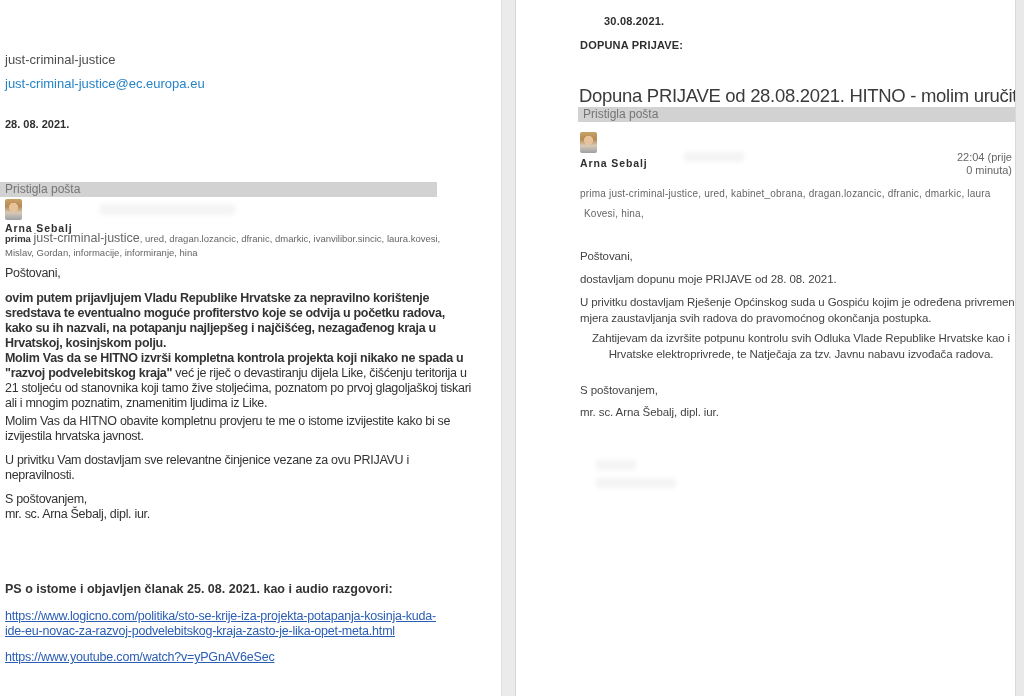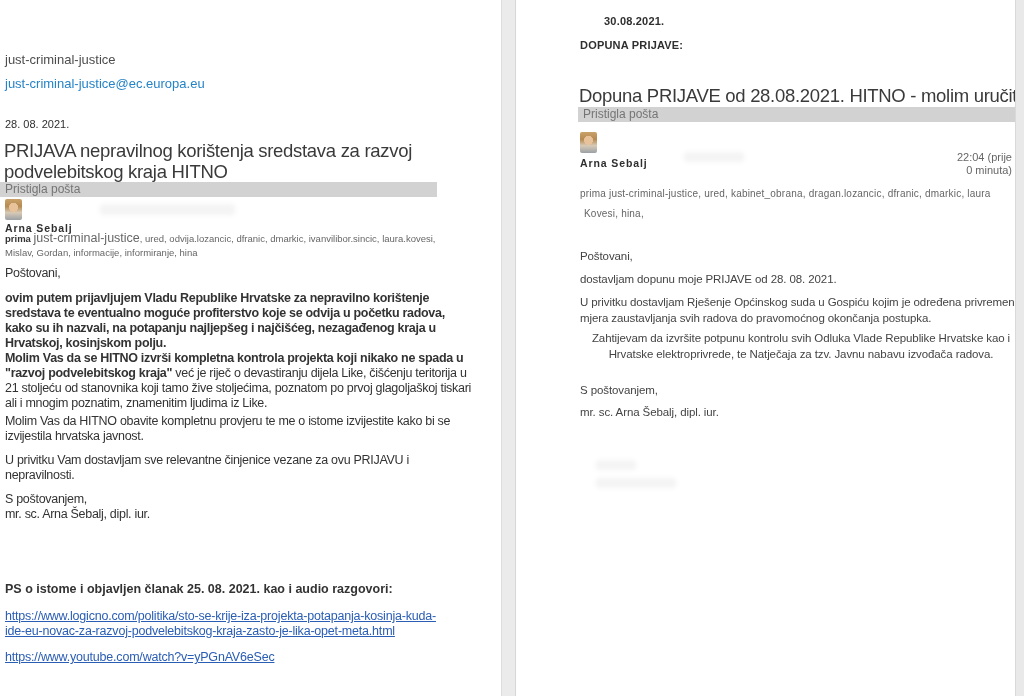--- a/index.html
+++ b/index.html
@@ -16,21 +16,21 @@
   .avatar{width:17px;height:21px;border-radius:2px;overflow:hidden;
           background:
             radial-gradient(circle at 50% 40%, #e8c29a 0 29%, rgba(0,0,0,0) 30%),
             linear-gradient(180deg,#c9a269 0%,#b68a52 35%,#d8cab6 65%,#9aa0a6 100%);}
   .from-name{font-size:10.5px;font-weight:bold;letter-spacing:0.9px;color:#2f2f2f;}
   .bold{font-weight:bold;}
   .smudge{background:rgba(60,60,60,0.06);filter:blur(2px);border-radius:2px;}
   
   .l-sender{font-size:13px;color:#4d4d4d;}
   .l-email{font-size:13px;color:var(--email_link_blue,#2583c7);text-decoration:none;}
-  .l-date{font-size:11px;font-weight:normal;color:#2f2f2f;}
+  .l-date{font-size:11px;font-weight:bold;color:#2f2f2f;}
   .l-to1{font-size:9.5px;color:#666;white-space:nowrap;}
   .l-to1 .prefix{font-weight:bold;color:#333;font-size:9.5px;}
   .l-to1 .primary{font-size:12.5px;color:#666;}
   .l-to2{font-size:9.5px;color:#666;}
   .l-body{font-size:12.5px;line-height:15px;letter-spacing:-0.3px;color:#333;width:470px;}
   .l-link{font-size:12.5px;line-height:15px;letter-spacing:-0.2px;
           color:var(--link_blue,#2a5db4);text-decoration:underline;display:block;width:448px;
           word-break:break-word;}
   
   .r-head{font-size:11px;font-weight:bold;color:#2f2f2f;letter-spacing:0.2px;}
@@ -43,34 +43,33 @@
 <body>
 
 <div class="page">
 
   <div class="abs" style="left:0;top:0;width:501px;height:564px;">
 
     <div class="abs l-sender" style="left:5px;top:52px;">just-criminal-justice</div>
     <a class="abs l-email" href="#" style="left:5px;top:76px;">just-criminal-justice@ec.europa.eu</a>
     <div class="abs l-date" style="left:5px;top:118px;">28. 08. 2021.</div>
 
-    <div class="abs subject" style="left:4px;top:140px;width:428px;">PRIJAVA nepravilnog korištenja sredstava za razvoj podvelebitskog kraja HITNO</div>
 
     <div class="abs folder-bar" style="left:0;top:182px;width:437px;">
       <span>Pristigla pošta</span>
     </div>
 
     <div class="abs avatar" style="left:5px;top:199px;"></div>
     <div class="abs smudge" style="left:100px;top:204px;width:135px;height:11px;"></div>
 
     <div class="abs from-name" style="left:5px;top:222px;">Arna Sebalj</div>
 
     <div class="abs l-to1" style="left:5px;top:231px;">
       <span class="prefix">prima</span>
-      <span class="primary">just-criminal-justice</span><span>, ured, odvija.lozancic, dfranic, dmarkic, ivanvilibor.sincic, laura.kovesi,</span>
+      <span class="primary">just-criminal-justice</span><span>, ured, dragan.lozancic, dfranic, dmarkic, ivanvilibor.sincic, laura.kovesi,</span>
     </div>
     <div class="abs l-to2" style="left:5px;top:247px;">Mislav, Gordan, informacije, informiranje, hina</div>
 
     <div class="abs l-body" style="left:5px;top:266px;">Poštovani,</div>
 
     <div class="abs l-body bold" style="left:5px;top:291px;">ovim putem prijavljujem Vladu Republike Hrvatske za nepravilno korištenje sredstava te eventualno moguće profiterstvo koje se odvija u početku radova, kako su ih nazvali, na potapanju najljepšeg i najčišćeg, nezagađenog kraja u Hrvatskoj, kosinjskom polju.</div>
 
     <div class="abs l-body" style="left:5px;top:351px;">
       <span class="bold">Molim Vas da se HITNO izvrši kompletna kontrola projekta koji nikako ne spada u "razvoj podvelebitskog kraja" </span><span>već je riječ o devastiranju dijela Like, čišćenju teritorija u 21 stoljeću od stanovnika koji tamo žive stoljećima, poznatom po prvoj glagoljaškoj tiskari ali i mnogim poznatim, znamenitim ljudima iz Like.</span>
     </div>

